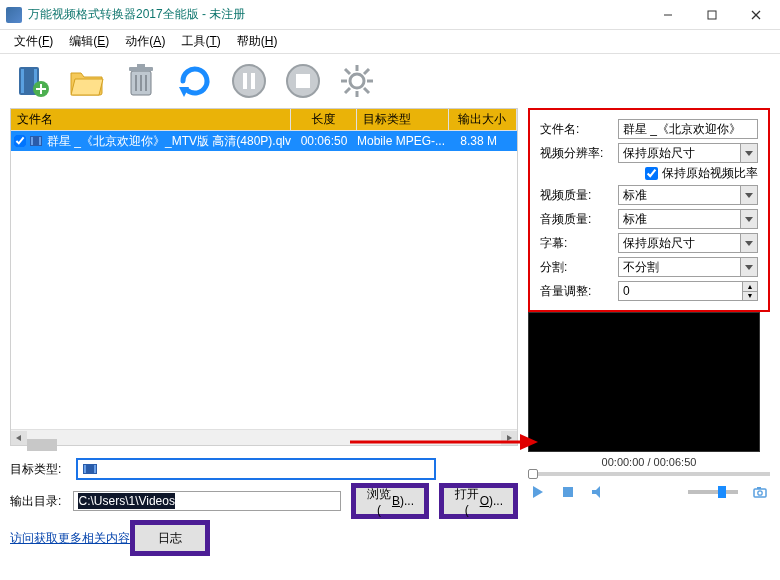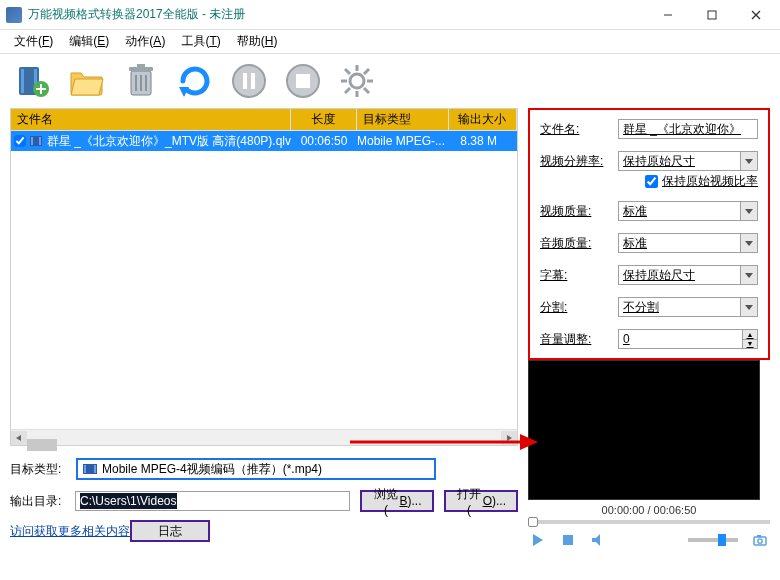--- a/index.html
+++ b/index.html
@@ -58,26 +58,26 @@
 .red-arrow { position: absolute; left: 350px; top: 424px; pointer-events: none; z-index: 10; }
 
 
 .bottom-form { padding-top: 10px; }
 .form-row { display: flex; align-items: center; height: 26px; margin-bottom: 6px; gap: 10px; }
 .form-label { width: 56px; font-size: 12px; }
 .target-box { flex: 1; max-width: 360px; border: 2px solid #1a73e8; height: 22px; display: flex; align-items: center; padding: 0 4px; background: #fff; }
 .target-box .tb-icon { width: 16px; height: 14px; margin-right: 4px; }
 .output-box { width: 280px; border: 1px solid #a0a0a0; height: 20px; display: flex; align-items: center; padding: 0 4px; background: #fff; }
 .output-box .sel { background:#0f172a; color:#fff; padding: 1px 0; }
-.btn-sm { height: 22px; padding: 0 10px; border: 2px solid #4c1d95; background: #e1e1e1; font-size: 12px; display: inline-flex; align-items: center; cursor: pointer; }
+.btn-sm { height: 36px; padding: 0 10px; border: 5px solid #4c1d95; background: #e1e1e1; font-size: 12px; display: inline-flex; align-items: center; cursor: pointer; }
 .link-line { display: flex; align-items: center; margin-top: 2px; }
 .link-text { color: #0645ad; text-decoration: underline; font-size: 12px; cursor: pointer; }
 
 
-.settings-panel { border: 2px solid #e00000; padding: 8px 10px; display: flex; flex-direction: column; gap: 10px; text-decoration: underline; }
+.settings-panel { border: 2px solid #e00000; padding: 8px 10px; display: flex; flex-direction: column; gap: 2px; }
 .set-row { display: flex; align-items: center; height: 22px; }
 .set-label { width: 78px; font-size: 12px; }
 .set-field { flex: 1; height: 20px; border: 1px solid #a0a0a0; background: #fff; display: flex; align-items: center; padding: 0 4px; font-size: 12px; position: relative; }
 .set-select { flex: 1; height: 20px; display: flex; }
 .set-select .sel-box { flex: 1; border: 1px solid #a0a0a0; border-right: none; display: flex; align-items: center; padding: 0 4px; font-size: 12px; background: #fff; }
 .set-select .sel-btn { width: 18px; border: 1px solid #a0a0a0; background: #e8e8e8; display: flex; align-items: center; justify-content: center; }
 .set-check-row { display: flex; align-items: center; justify-content: flex-end; height: 18px; }
 .set-check-row input { margin-right: 4px; }
 
 .spinner { display: flex; }
@@ -243,21 +243,20 @@
 
     <div class="bottom-form">
       <div class="form-row">
         <div class="form-label">目标类型:</div>
         <div class="target-box">
           <span class="tb-icon"><svg viewBox="0 0 16 14">
                 <rect x="1" y="2" width="14" height="10" fill="#2a5caa"></rect>
                 <rect x="2" y="3" width="2" height="8" fill="#6aa0e8"></rect>
                 <rect x="12" y="3" width="2" height="8" fill="#6aa0e8"></rect>
               </svg></span>
-          <span>Mobile MPEG-4视频编码（推荐）(*.mp4)</span>
         </div>
       </div>
       <div class="form-row">
         <div class="form-label">输出目录:</div>
         <div class="output-box">
           <span class="sel">C:\Users\1\Videos</span>
         </div>
         <button class="btn-sm">
             <span>浏览(</span>
             <span style="text-decoration:underline">B</span>

